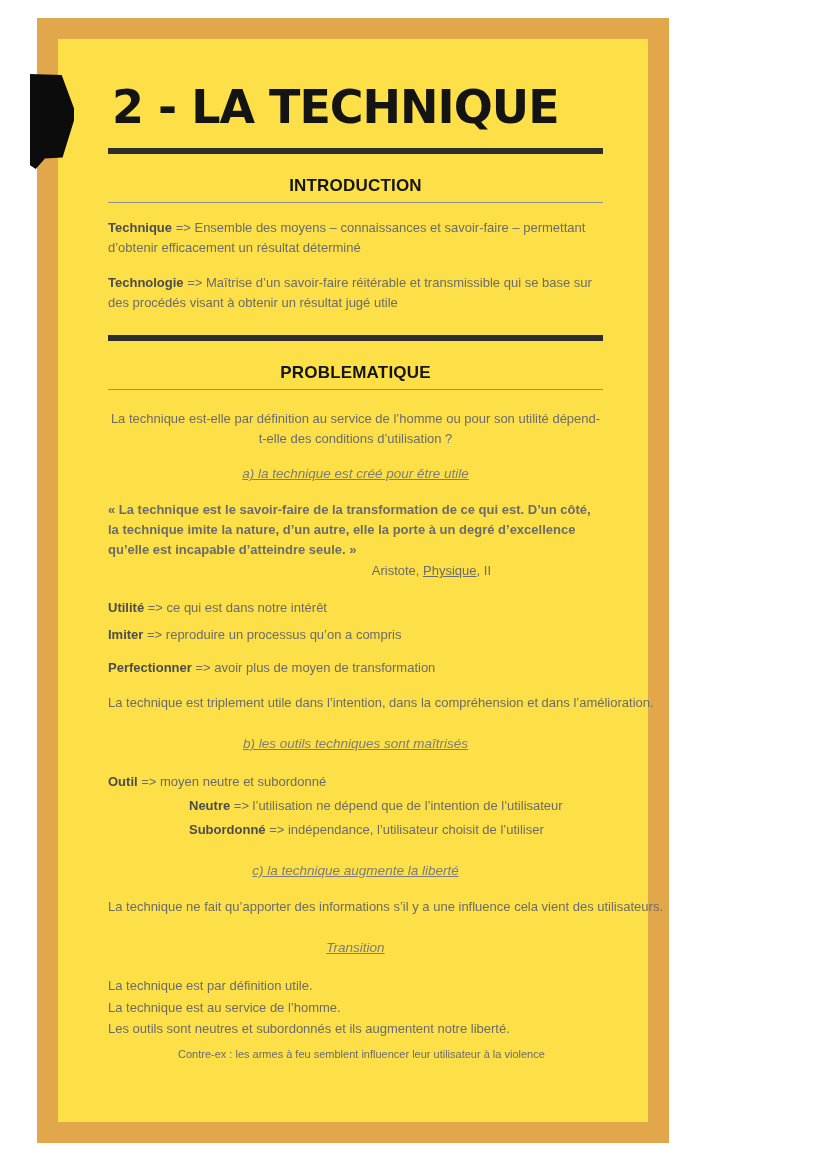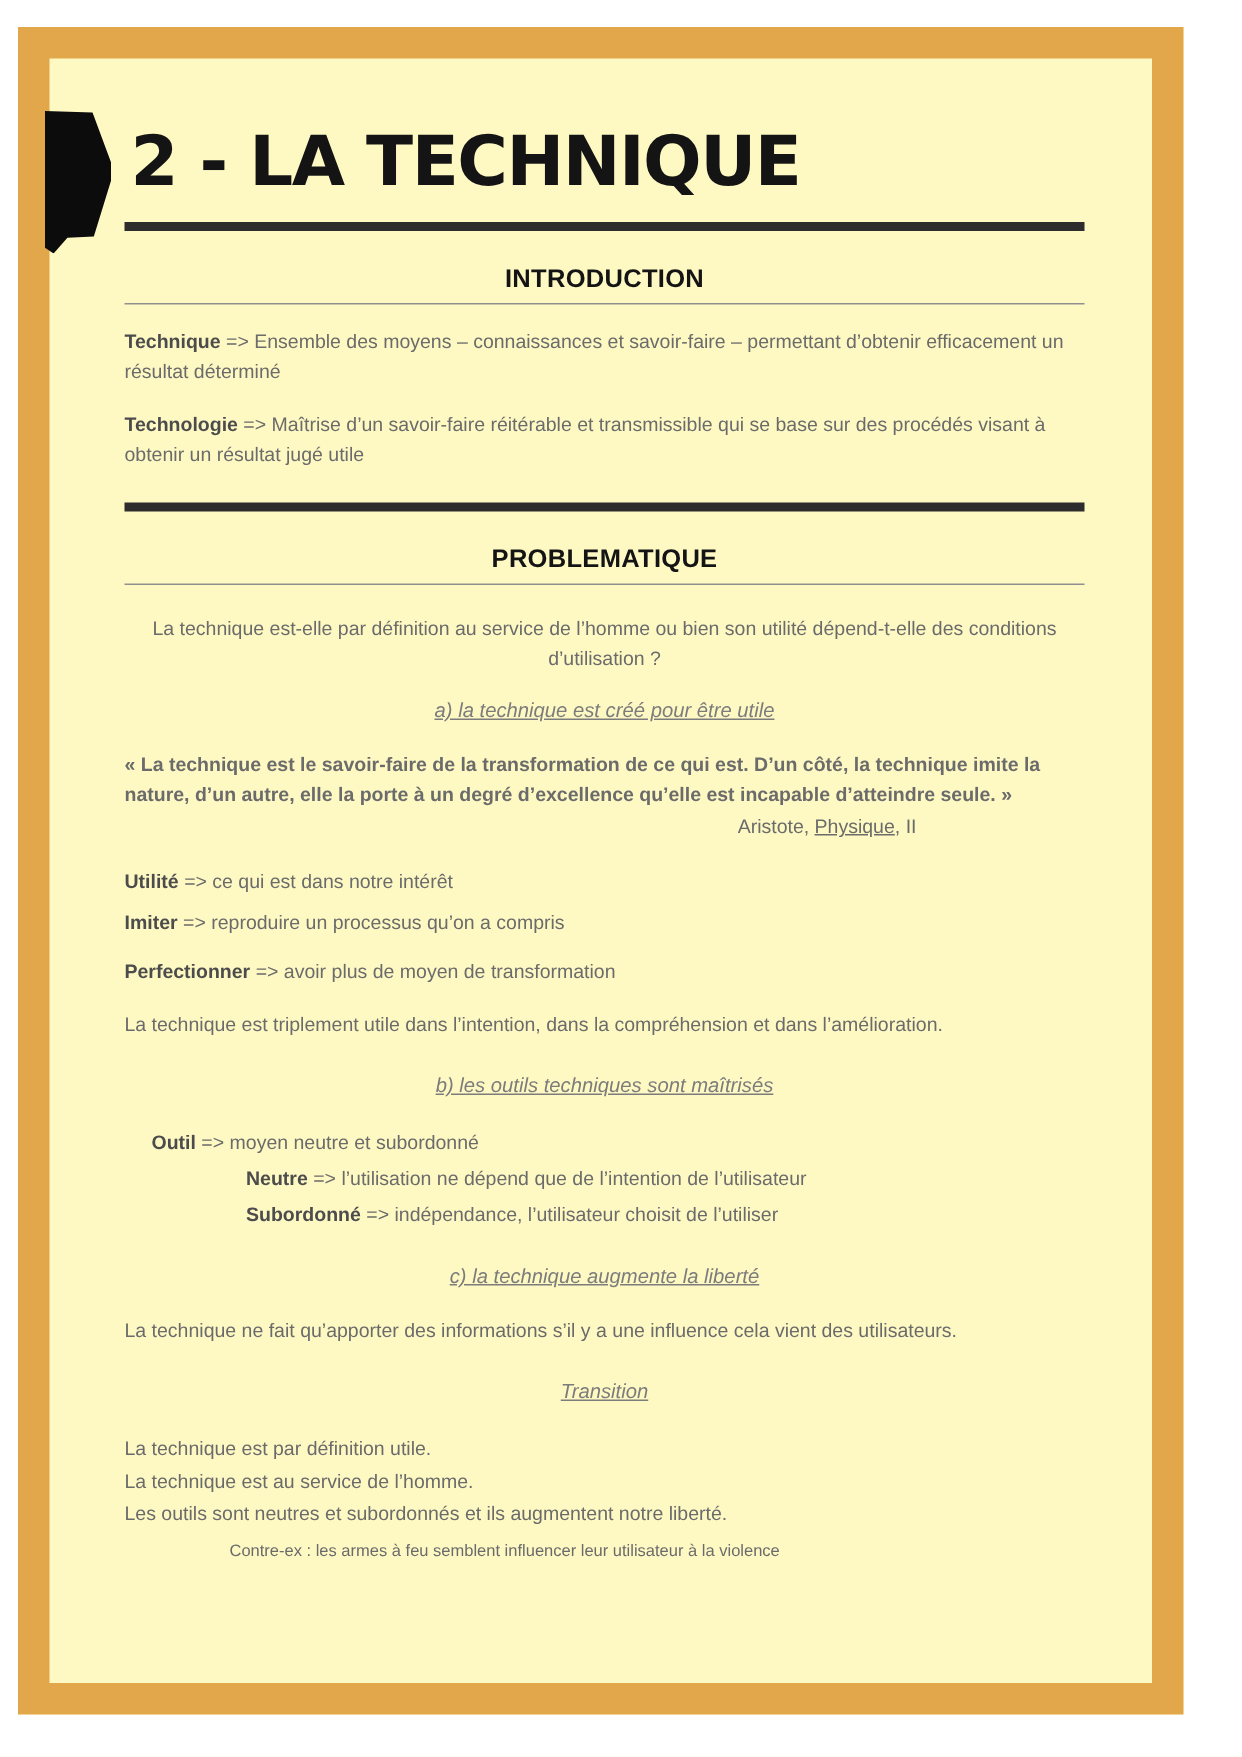--- a/index.html
+++ b/index.html
@@ -5,25 +5,25 @@
   html,body { margin:0; padding:0; background:#ffffff; }
   .page {
     position:relative;
     width:828px; height:1171px;
     background:#ffffff;
     font-family:"Liberation Sans", sans-serif;
     font-size:13px; line-height:20px; color:#6b6b6b;
     overflow:hidden;
   }
   .frame {
-    position:absolute; left:12px; top:18px;
-    width:777px; height:1125px;
+    position:absolute; left:37px; top:18px;
+    width:632px; height:1125px;
     box-sizing:border-box;
     border:21px solid #E1A74A;
-    background:#fef9c3;
+    background:#fde047;
   }
   .content { padding:24px 45px 0 50px; }
 
   .doc-title {
     font-family:"DejaVu Sans", sans-serif;
     font-weight:bold; font-size:46px; line-height:56px;
     letter-spacing:-1px; color:#141414;
     margin:16px 0 0 4px;
   }
 
@@ -95,21 +95,21 @@
         <span class="term">Technologie</span>
         <span>=&gt; Maîtrise d’un savoir-faire réitérable et transmissible qui se base sur des procédés visant à obtenir un résultat jugé utile</span>
       </p>
 
       <div class="sec-head" style="margin-top:22px;">
         <div class="rule-thick"></div>
         <div class="sec-title">PROBLEMATIQUE</div>
         <div class="rule-thin"></div>
       </div>
 
-      <p class="question">La technique est-elle par définition au service de l’homme ou bien son utilité dépend-t-elle des conditions d’utilisation ?</p>
+      <p class="question">La technique est-elle par définition au service de l’homme ou pour son utilité dépend-t-elle des conditions d’utilisation ?</p>
 
 
       <div class="sub-head" style="margin-top:15px;">
         <span>a) la technique est créé pour être utile</span>
       </div>
 
       <p class="quote">« La technique est le savoir-faire de la transformation de ce qui est. D’un côté, la technique imite la nature, d’un autre, elle la porte à un degré d’excellence qu’elle est incapable d’atteindre seule. »</p>
 
       <p class="attribution"><span>Aristote, </span><span class="underline">Physique</span><span>, II</span></p>
 
@@ -125,21 +125,21 @@
         <span class="term">Perfectionner</span>
         <span>=&gt; avoir plus de moyen de transformation</span>
       </p>
 
       <p class="para nowrap">La technique est triplement utile dans l’intention, dans la compréhension et dans l’amélioration.</p>
 
       <div class="sub-head">
         <span>b) les outils techniques sont maîtrisés</span>
       </div>
 
-      <p class="def" style="margin-top:18px;margin-left:18px;">
+      <p class="def" style="margin-top:18px;">
         <span class="term">Outil</span>
         <span>=&gt; moyen neutre et subordonné</span>
       </p>
       <p class="def nested">
         <span class="term">Neutre</span>
         <span>=&gt; l’utilisation ne dépend que de l’intention de l’utilisateur</span>
       </p>
       <p class="def nested">
         <span class="term">Subordonné</span>
         <span>=&gt; indépendance, l’utilisateur choisit de l’utiliser</span>

